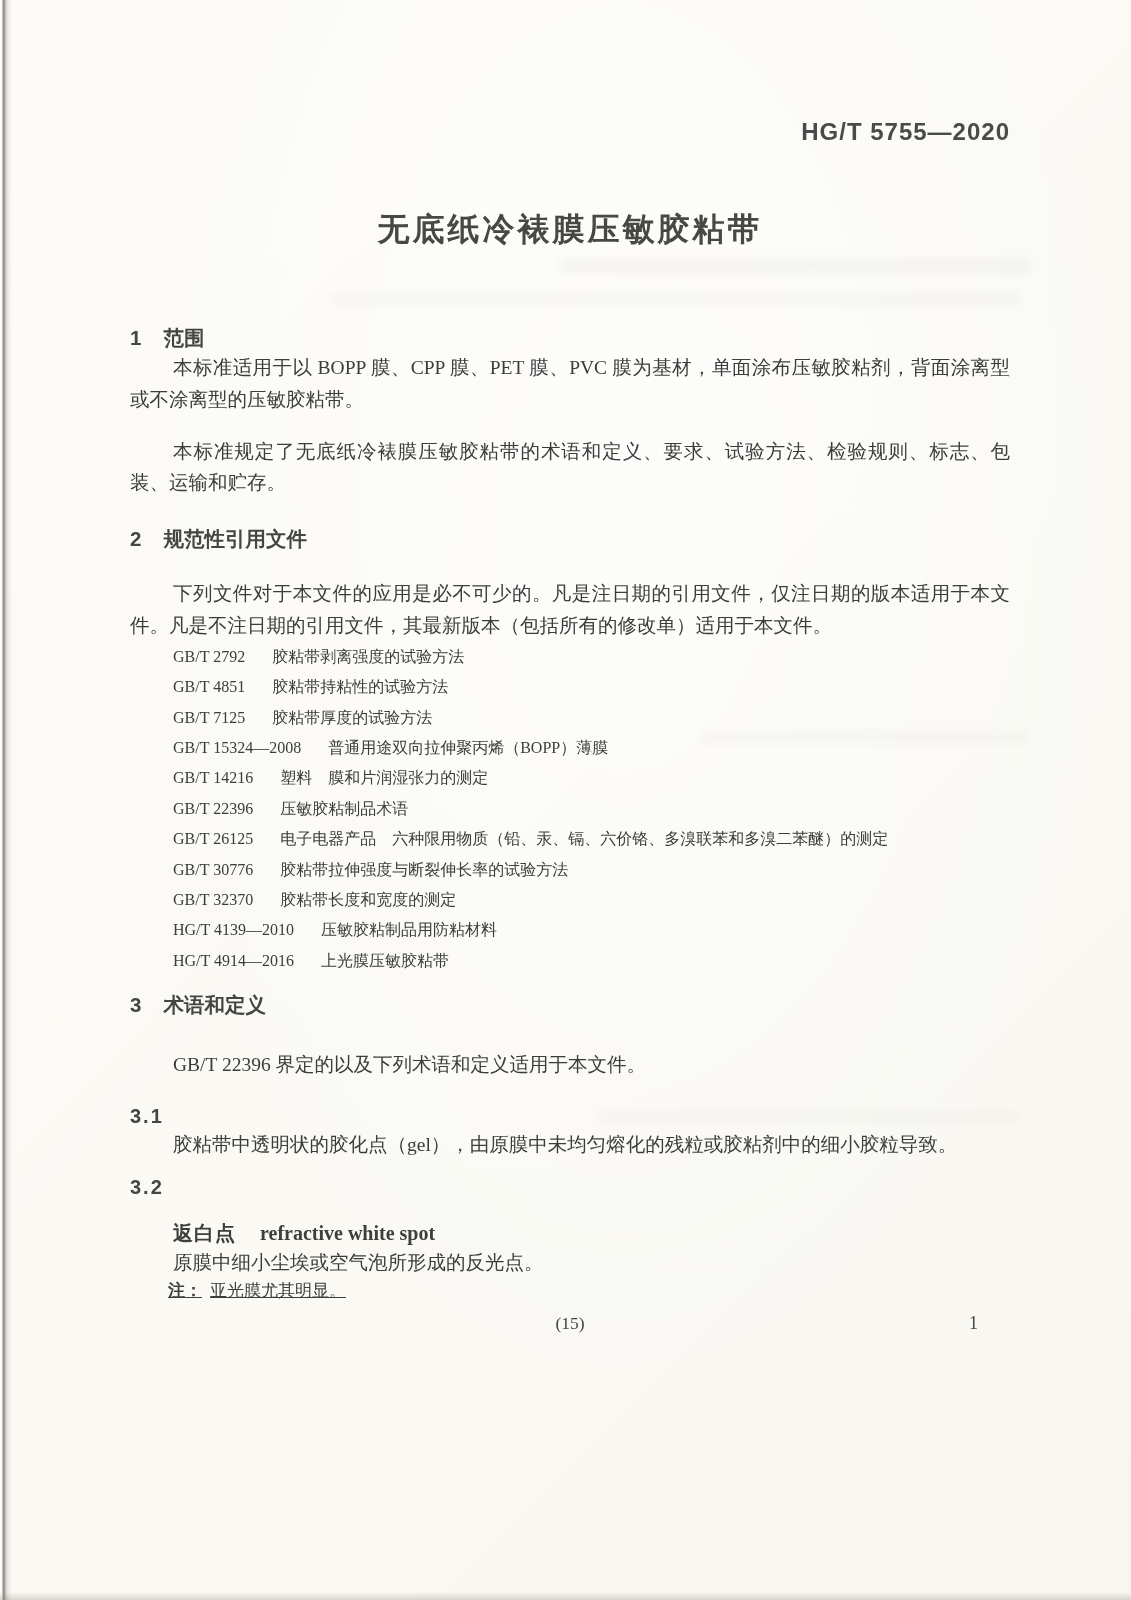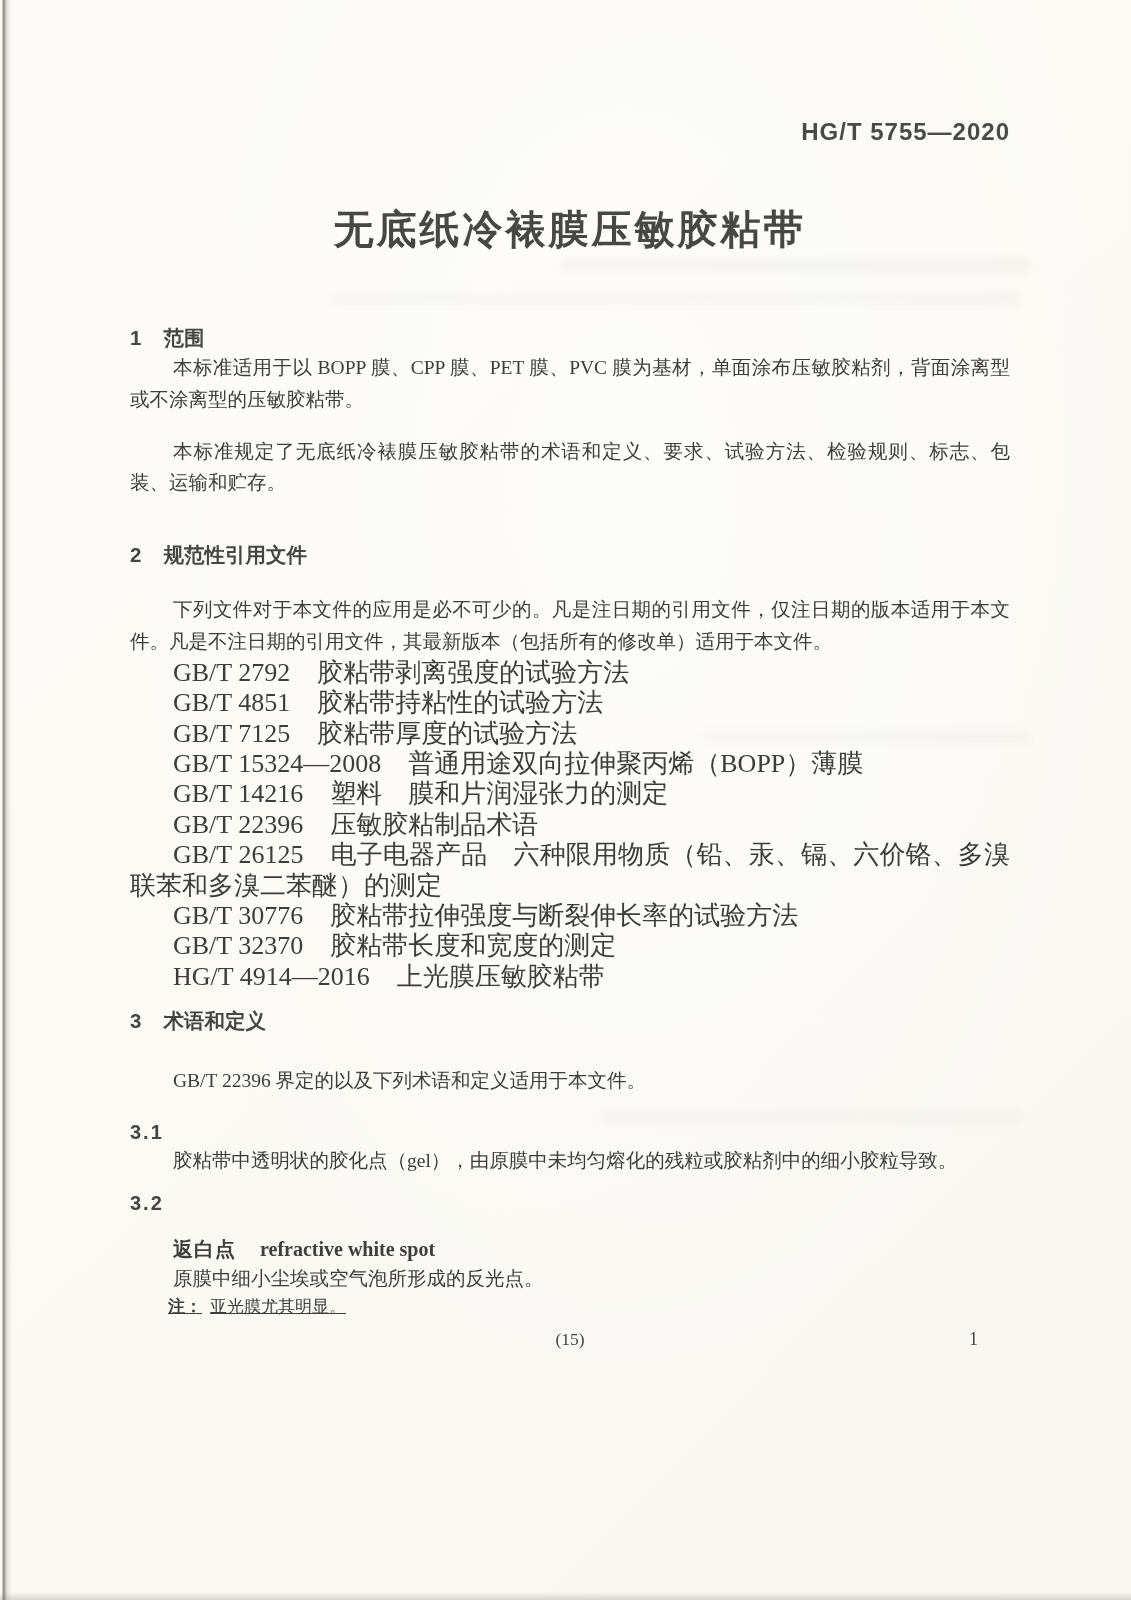--- a/index.html
+++ b/index.html
@@ -41,43 +41,43 @@
     margin-top:120px;
     text-align:right;
     font-family:"Liberation Sans","DejaVu Sans",sans-serif;
     font-weight:700;font-size:24px;line-height:24px;
     letter-spacing:1px;color:#4a4a4a;
   }
   .doc-title{
     margin:64px 0 0 0;
     text-align:center;
     font-family:"Liberation Sans","DejaVu Sans",sans-serif;
-    font-weight:700;font-size:40px;line-height:42px;
+    font-weight:700;font-size:32px;line-height:42px;
     letter-spacing:3px;color:#474745;
   }
   .sec-heading{
     font-family:"Liberation Sans","DejaVu Sans",sans-serif;
     font-weight:700;font-size:20.5px;line-height:28px;
     color:#454545;margin:0;
   }
   .sec-heading .sec-num{display:inline-block;margin-right:22px;}
   .h1{margin-top:74px;}
-  .h2{margin-top:42px;}
+  .h2{margin-top:26px;}
   .h3{margin-top:15px;}
 
   .para{
     margin:0;font-size:19.5px;line-height:31.8px;
     text-align:justify;text-indent:43px;color:#3c3c3c;
   }
   .para.first{margin-top:20px;}
   .gap25{margin-top:25px;}
   .gap30{margin-top:30px;}
 
   .ref{
-    margin:0;font-size:26px;line-height:30.4px;
+    margin:0;font-size:16px;line-height:30.4px;
     text-align:justify;text-indent:43px;color:#3c3c3c;
   }
   .ref .ref-code{margin-right:27px;}
 
   .term-num{
     margin:21px 0 0 0;
     font-family:"Liberation Sans","DejaVu Sans",sans-serif;
     font-weight:700;font-size:20px;line-height:28px;color:#454545;
     letter-spacing:2px;
   }
@@ -140,20 +140,21 @@
 
     <p class="ref"><span class="ref-code">GB/T 2792</span><span class="ref-title">胶粘带剥离强度的试验方法</span></p>
     <p class="ref"><span class="ref-code">GB/T 4851</span><span class="ref-title">胶粘带持粘性的试验方法</span></p>
     <p class="ref"><span class="ref-code">GB/T 7125</span><span class="ref-title">胶粘带厚度的试验方法</span></p>
     <p class="ref"><span class="ref-code">GB/T 15324—2008</span><span class="ref-title">普通用途双向拉伸聚丙烯（BOPP）薄膜</span></p>
     <p class="ref"><span class="ref-code">GB/T 14216</span><span class="ref-title">塑料　膜和片润湿张力的测定</span></p>
     <p class="ref"><span class="ref-code">GB/T 22396</span><span class="ref-title">压敏胶粘制品术语</span></p>
     <p class="ref"><span class="ref-code">GB/T 26125</span><span class="ref-title">电子电器产品　六种限用物质（铅、汞、镉、六价铬、多溴联苯和多溴二苯醚）的测定</span></p>
     <p class="ref"><span class="ref-code">GB/T 30776</span><span class="ref-title">胶粘带拉伸强度与断裂伸长率的试验方法</span></p>
     <p class="ref"><span class="ref-code">GB/T 32370</span><span class="ref-title">胶粘带长度和宽度的测定</span></p>
+    <p class="ref"><span class="ref-code">HG/T 4139—2010</span><span class="ref-title">压敏胶粘制品用防粘材料</span></p>
     <p class="ref"><span class="ref-code">HG/T 4914—2016</span><span class="ref-title">上光膜压敏胶粘带</span></p>
 
     <p class="sec-heading h3">
       <span class="sec-num">3</span><span>术语和定义</span>
     </p>
     <p class="para gap30">GB/T 22396 界定的以及下列术语和定义适用于本文件。</p>
 
     <p class="term-num">3.1</p>
     <p class="term-def">胶粘带中透明状的胶化点（gel），由原膜中未均匀熔化的残粒或胶粘剂中的细小胶粒导致。</p>
 

